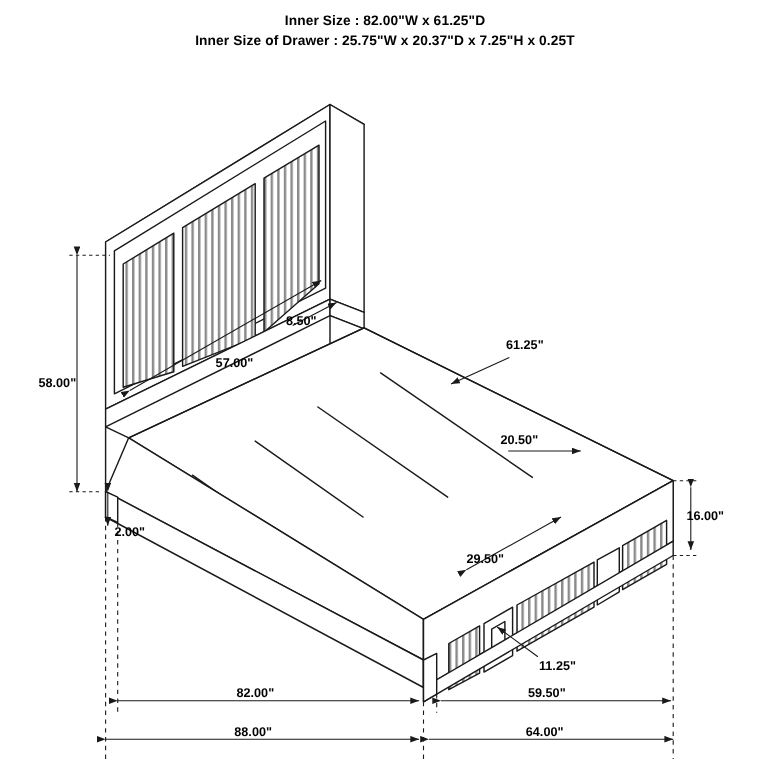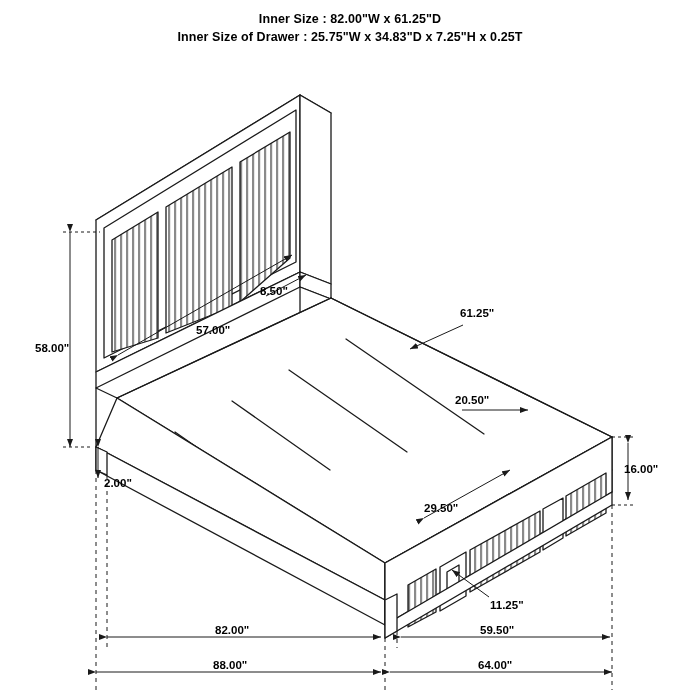--- a/index.html
+++ b/index.html
@@ -46,21 +46,21 @@
     fill: #000;
   }
 </style>
 </head>
 <body>
 
 <div id="stage">
 
   <div class="hdr">
     <div>Inner Size : 82.00"W x 61.25"D</div>
-    <div>Inner Size of Drawer : 25.75"W x 34.83"D x 7.25"H x 0.25T</div>
+    <div>Inner Size of Drawer : 25.75"W x 20.37"D x 7.25"H x 0.25T</div>
   </div>
 
   <svg class="diagram" viewBox="0 0 700 700">
     <defs>
       <marker id="ah" markerWidth="9" markerHeight="9" refX="8" refY="3" orient="auto" markerUnits="strokeWidth">
         <path d="M0,0 L8,3 L0,6 z" fill="#1a1a1a"></path>
       </marker>
       <marker id="ah2" markerWidth="9" markerHeight="9" refX="8" refY="3" orient="auto" markerUnits="strokeWidth">
         <path d="M0,0 L8,3 L0,6 z" fill="#1a1a1a"></path>
       </marker>

